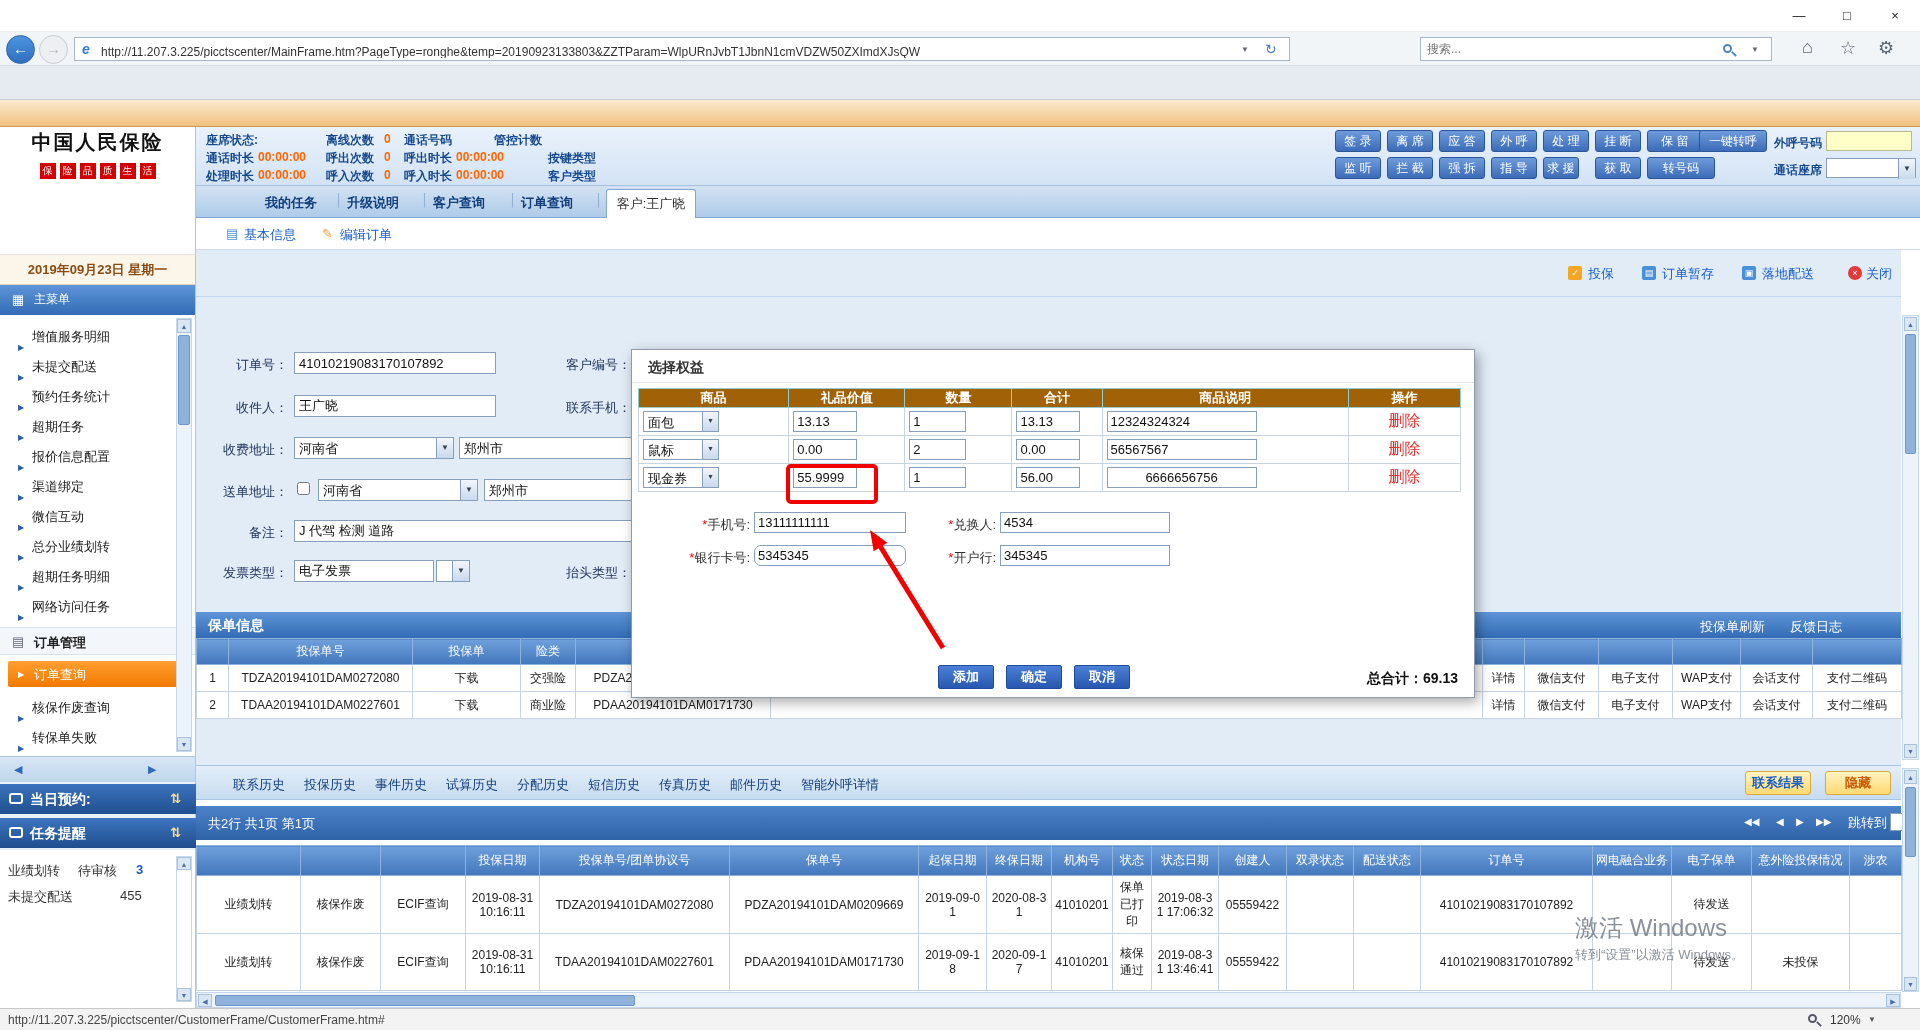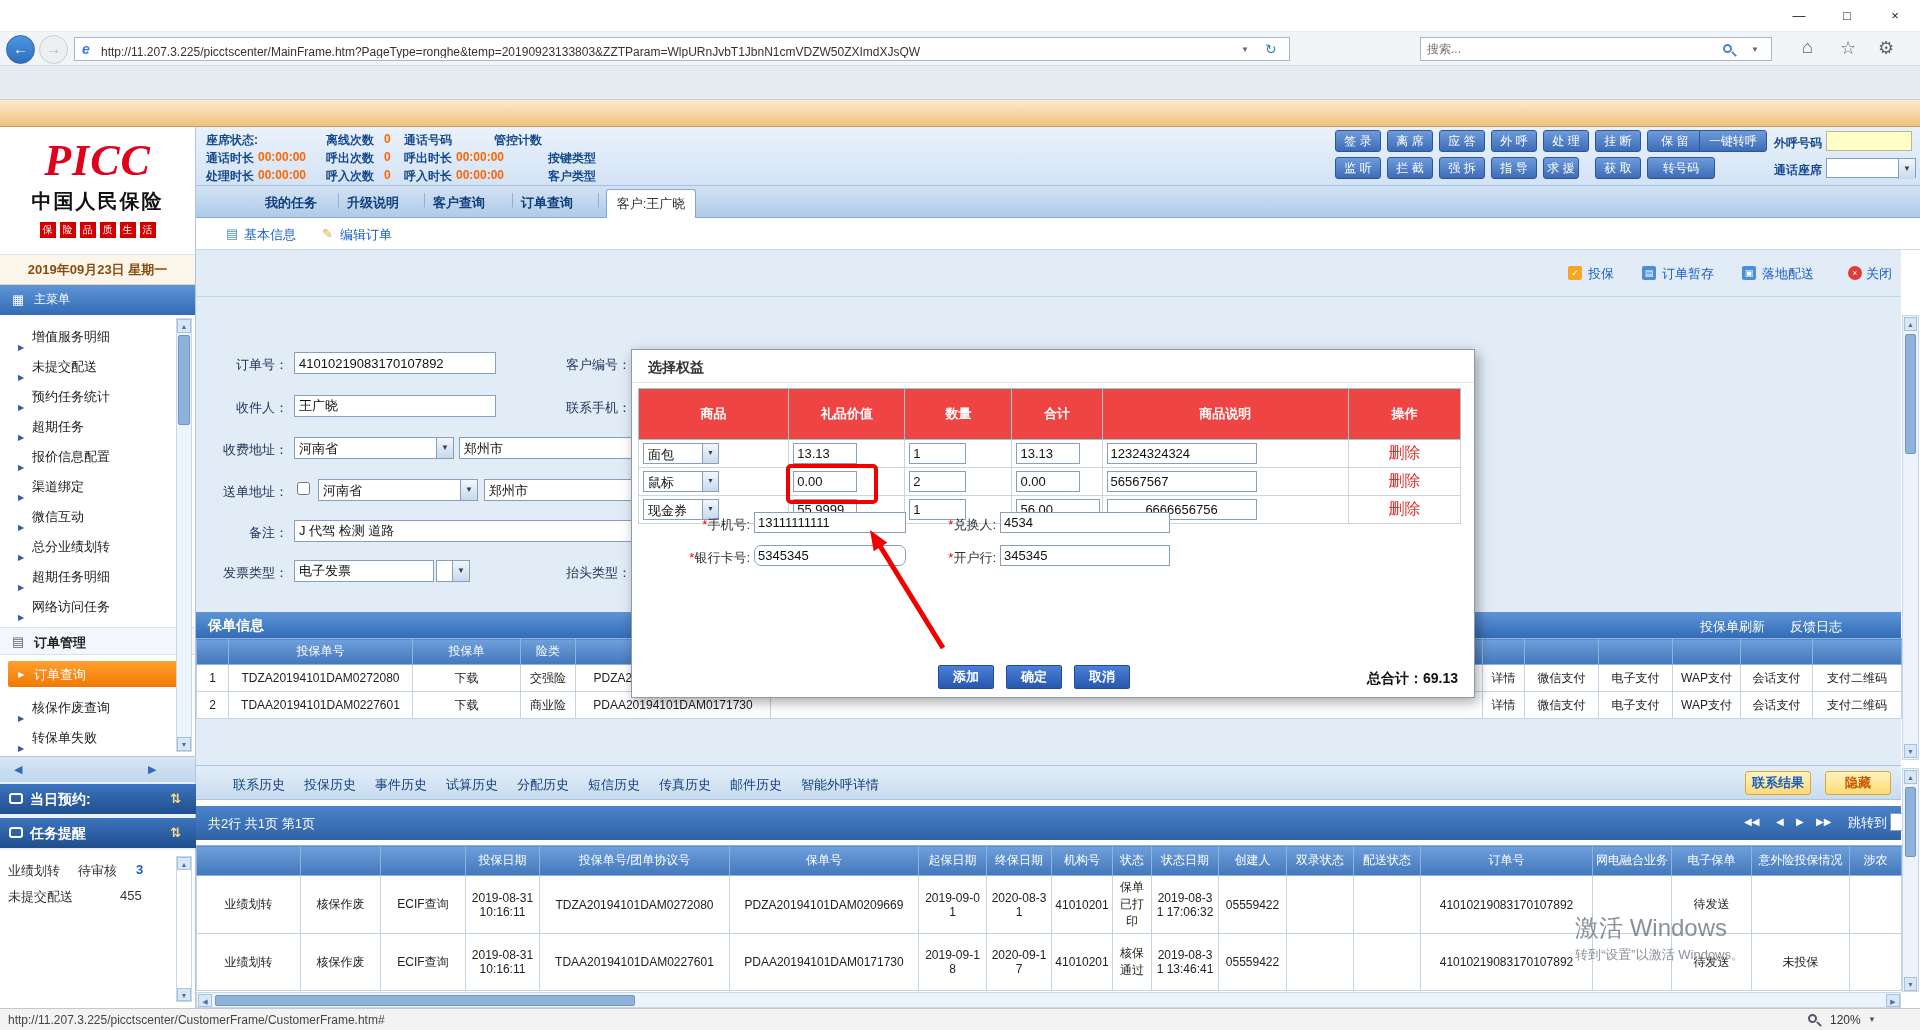--- a/index.html
+++ b/index.html
@@ -60,21 +60,21 @@
   .sbthumb{position:absolute;background:#8FB2DA;border:1px solid #6E96C6;border-radius:2px}
   
   .histbar{left:196px;top:765px;width:1705px;height:35px;background:linear-gradient(#E3EEF9,#C7DCF0);border-top:1px solid #A8C4E0;border-bottom:1px solid #A8C4E0}
   .htab{position:absolute;top:10px;font-size:13px;color:#14407E;white-space:nowrap}
   .ybtn{position:absolute;top:5px;width:66px;height:24px;background:linear-gradient(#FFF3C0,#FFD973);border:1px solid #D8A93C;border-radius:3px;font-size:13px;text-align:center;line-height:22px;font-weight:bold}
   .pagerbar{left:196px;top:806px;width:1705px;height:34px;background:linear-gradient(#4B82C8,#2F63A8)}
   .pgarrow{position:absolute;top:10px;color:#fff;font-size:10px}
   
   .modal{left:631px;top:349px;width:844px;height:349px;background:#fff;border:1px solid #8E9AA8;box-shadow:3px 4px 12px rgba(0,0,0,.35);z-index:120}
   table.mtable{border-collapse:collapse;table-layout:fixed;position:absolute;left:6px;top:38px;width:823px}
-  .mtable th{background:#ef4444;color:#fff;font-size:13px;font-weight:bold;border:1px solid #8FCDD0;padding:16px 2px}
+  .mtable th{background:#a16207;color:#fff;font-size:13px;font-weight:bold;border:1px solid #8FCDD0;padding:0 2px}
   .mtable td{border:1px solid #C9D4DC;padding:3px 4px;text-align:left;height:28px}
   .minp{border:1px solid #86A0BC;height:21px;font-size:13px;padding:0 3px;font-family:inherit;color:#111}
   .msel{display:inline-block;position:relative;width:76px;height:21px;border:1px solid #86A0BC;background:#fff;vertical-align:middle}
   .msel .txt{position:absolute;left:4px;top:2px;font-size:13px;color:#111}
   .msel .arr{position:absolute;right:0;top:0;width:16px;height:19px;background:linear-gradient(#F2F6FB,#C9D9EC);border-left:1px solid #86A0BC;font-size:7px;line-height:18px;text-align:center;color:#345}
   .mlbl{position:absolute;font-size:13px;color:#333;text-align:right;white-space:nowrap}
   .req{color:#E00}
   .mbtn{position:absolute;top:315px;width:56px;height:24px;background:linear-gradient(#4A80D6,#2857AE);border:1px solid #1F4C9C;color:#fff;font-size:13px;font-weight:bold;text-align:center;line-height:22px;border-radius:2px}
   .redbox{position:absolute;left:786px;top:464px;width:92px;height:40px;border:4px solid #F20000;border-radius:5px;z-index:130}
   .wm1{position:absolute;left:1575px;top:912px;font-size:24px;color:rgba(118,124,134,.85);z-index:60}
@@ -136,21 +136,20 @@
         <span class="ub-sep">|</span>
       <span>部门:郑州上街杜亚明组</span>
         <span class="ub-sep">|</span>
       <span>登录到:</span>
     </div>
     <div class="logout">退出</div>
   </div>
 
   <div class="abs sidebar">
     <div class="abs" style="left:0;top:0;width:195px;height:128px;background:#fff;border-bottom:1px solid #E4E4E4">
-      <div style="text-align:center;padding-top:8px;font-family:'Liberation Serif','DejaVu Serif',serif;font-style:italic;font-weight:bold;font-size:44px;color:#E1001A;letter-spacing:1px">PICC</div>
       <div style="text-align:center;margin-top:2px;font-size:20px;font-weight:bold;color:#111;letter-spacing:2px">中国人民保险</div>
       <div style="display:flex;justify-content:center;gap:4px;margin-top:7px">
         <span style="width:16px;height:16px;background:#D40000;color:#fff;font-size:10px;text-align:center;line-height:16px">保</span>
         <span style="width:16px;height:16px;background:#D40000;color:#fff;font-size:10px;text-align:center;line-height:16px">险</span>
         <span style="width:16px;height:16px;background:#D40000;color:#fff;font-size:10px;text-align:center;line-height:16px">品</span>
         <span style="width:16px;height:16px;background:#D40000;color:#fff;font-size:10px;text-align:center;line-height:16px">质</span>
         <span style="width:16px;height:16px;background:#D40000;color:#fff;font-size:10px;text-align:center;line-height:16px">生</span>
         <span style="width:16px;height:16px;background:#D40000;color:#fff;font-size:10px;text-align:center;line-height:16px">活</span>
       </div>
     </div>
@@ -602,21 +601,21 @@
         <td><input class="minp" style="width: 64px;" value="0.00"></td>
         <td><input class="minp" style="width: 57px;" value="2"></td>
         <td><input class="minp" style="width: 64px;" value="0.00"></td>
         <td><input class="minp" style="width: 150px;" value="56567567"></td>
         <td style="text-align:center"><span class="rlink">删除</span></td>
       </tr>
       <tr>
         <td><span class="msel"><span class="txt">现金券</span><span class="arr">▼</span></span></td>
         <td><input class="minp" style="width: 64px;" value="55.9999"></td>
         <td><input class="minp" style="width: 57px;" value="1"></td>
-        <td><input class="minp" style="width: 84px;" value="56.00"></td>
+        <td><input class="minp" style="width: 64px;" value="56.00"></td>
         <td><input class="minp" style="width: 150px; text-align: center;" value="6666656756"></td>
         <td style="text-align:center"><span class="rlink">删除</span></td>
       </tr>
     </tbody>
       </table>
 
     <div class="mlbl" style="left:18px;top:166px;width:100px"><span class="req">*</span><span>手机号:</span></div>
     <input class="minp abs" style="left: 122px; top: 162px; width: 152px;" value="13111111111">
     <div class="mlbl" style="left:290px;top:166px;width:74px"><span class="req">*</span><span>兑换人:</span></div>
     <input class="minp abs" style="left: 368px; top: 162px; width: 170px;" value="4534">

